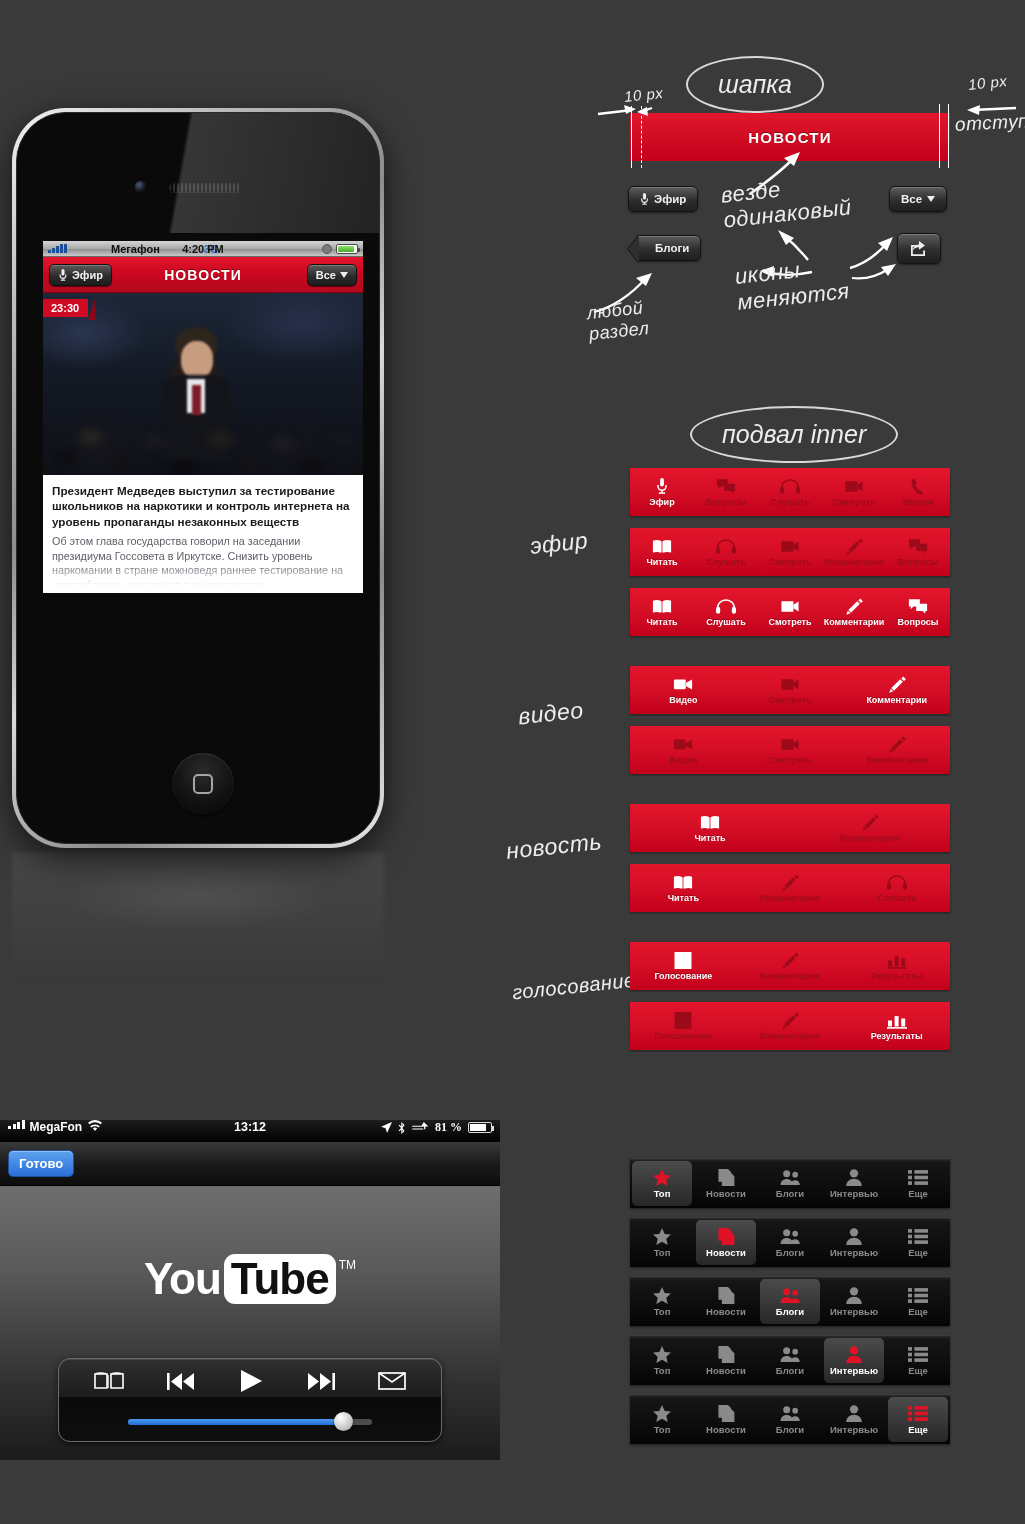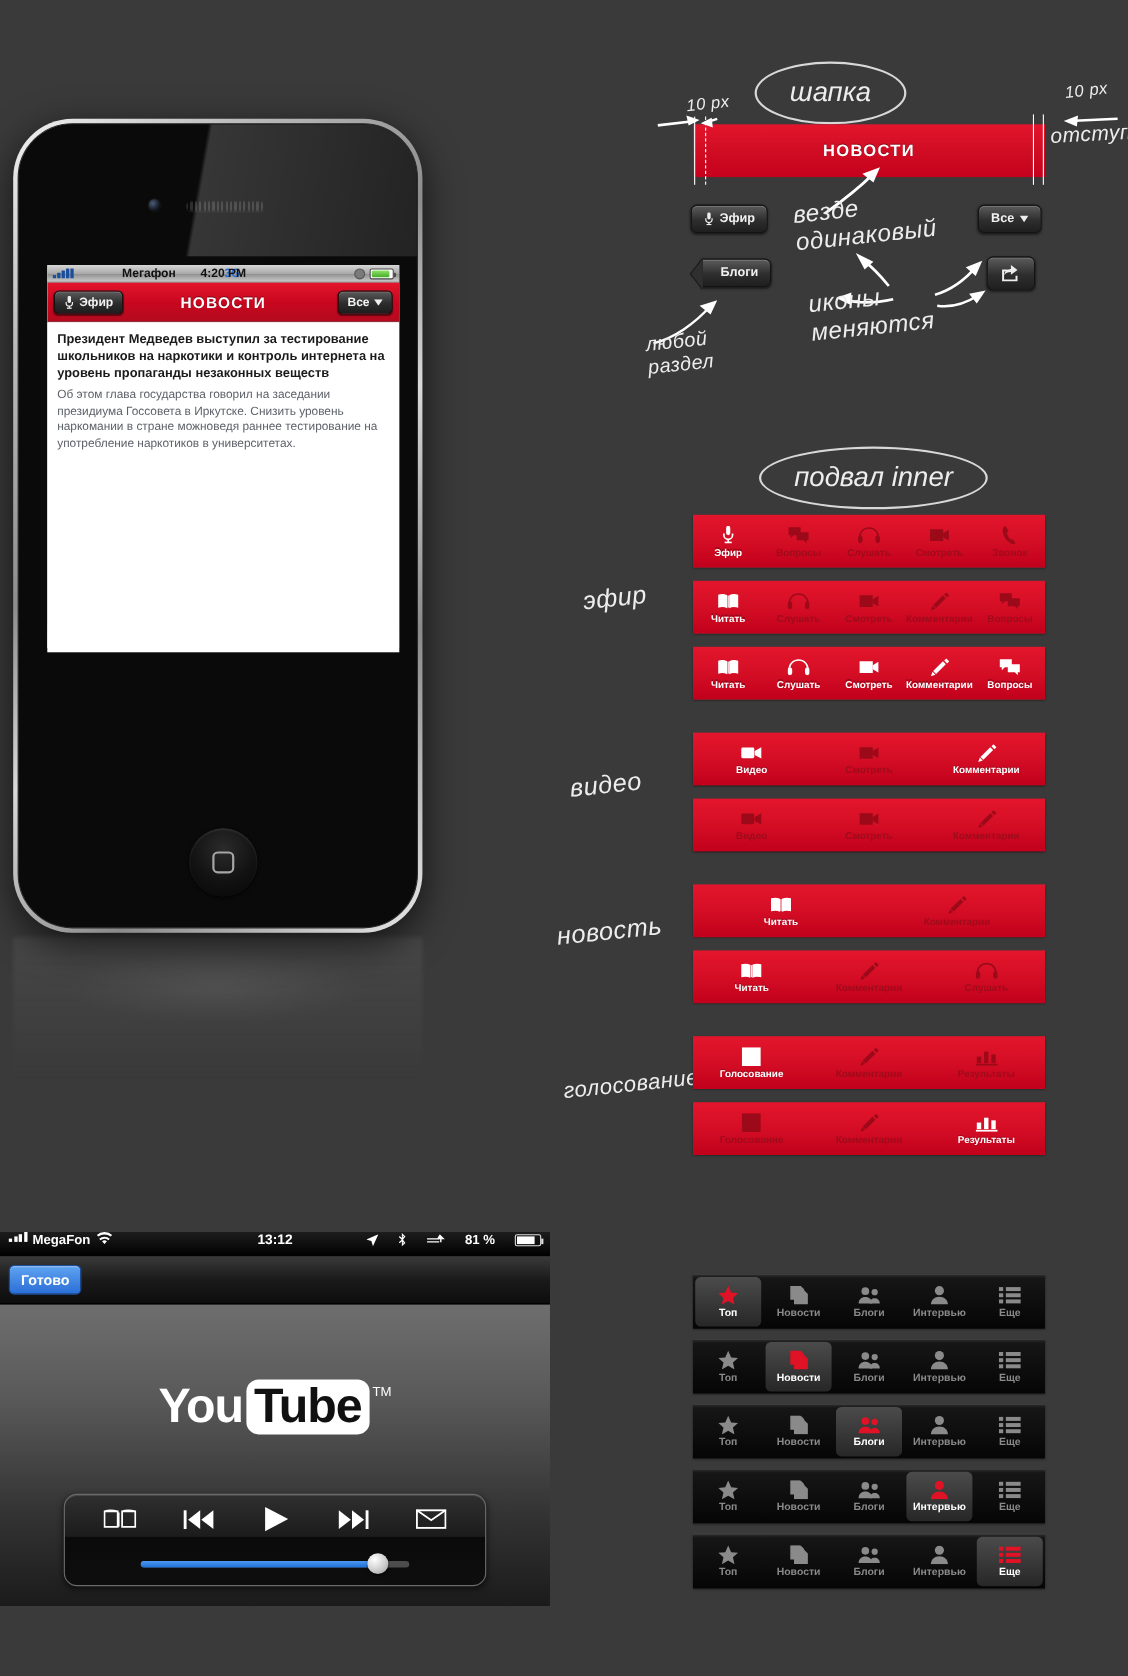--- a/index.html
+++ b/index.html
@@ -171,21 +171,21 @@
   .yt-status {
     height:22px; background:linear-gradient(to bottom,#1d1d1d,#000);
     display:flex; align-items:flex-start; padding:0 8px; color:#fff; font-size:12px; font-weight:bold;
     position:relative;
   }
   .yt-bars { display:flex; align-items:flex-end; gap:1.5px; height:9px; margin-right:5px; }
   .yt-bars i { width:3px; background:#fff; display:block; }
   .yt-bars i:nth-child(1){height:3px}.yt-bars i:nth-child(2){height:5px}
   .yt-bars i:nth-child(3){height:7px}.yt-bars i:nth-child(4){height:9px}
   .yt-time { position:absolute; left:0; width:500px; text-align:center; font-size:12.5px; }
-  .yt-right { margin-left:auto; display:flex; align-items:center; gap:18px; font-size:12px; }
+  .yt-right { margin-left:auto; display:flex; align-items:center; gap:6px; font-size:12px;font-family:Liberation Serif, serif; }
   .yt-batt { width:24px;height:11px;border:1px solid #ddd;border-radius:2px;padding:1px;position:relative;}
   .yt-batt:after{content:"";position:absolute;right:-3px;top:3px;width:2px;height:5px;background:#ddd;}
   .yt-batt span{display:block;height:100%;width:81%;background:#fff;}
   .yt-nav {
     height:44px; background:linear-gradient(to bottom,#3a3a3a,#1a1a1a 50%,#0d0d0d);
     border-bottom:1px solid #000;
     display:flex; align-items:center; padding:0 8px; position:relative;
   }
   .yt-done {
     background:linear-gradient(to bottom,#5ea3f0,#2a6fd6);
@@ -335,20 +335,31 @@
           <div class="app-title">НОВОСТИ</div>
           <div class="hbtn">
             <span>Все</span>
             <svg class="ic" style="width:8px;height:6px;fill:#eee" viewBox="0 0 8 6">
                 <polygon points="0,0 8,0 4,6"></polygon>
               </svg>
           </div>
         </div>
 
         <div class="article">
+          <div class="photo">
+            <div class="figure">
+              <div class="hair"></div>
+                <div class="face"></div>
+              <div class="suit"></div>
+                <div class="shirt"></div>
+                <div class="tie"></div>
+            </div>
+            <div class="crowd"></div>
+            <div class="stamp">23:30</div>
+          </div>
           <div class="art-body">
             <div class="art-title">Президент Медведев выступил за тестирование школьников на наркотики и контроль интернета на уровень пропаганды незаконных веществ</div>
             <div class="art-lead">Об этом глава государства говорил на заседании президиума Госсовета в Иркутске. Снизить уровень наркомании в стране можноведя раннее тестирование на употребление наркотиков в университетах.</div>
           </div>
           <div class="art-fade"></div>
         </div>
 
       </div>
 
       <div class="home-btn">

